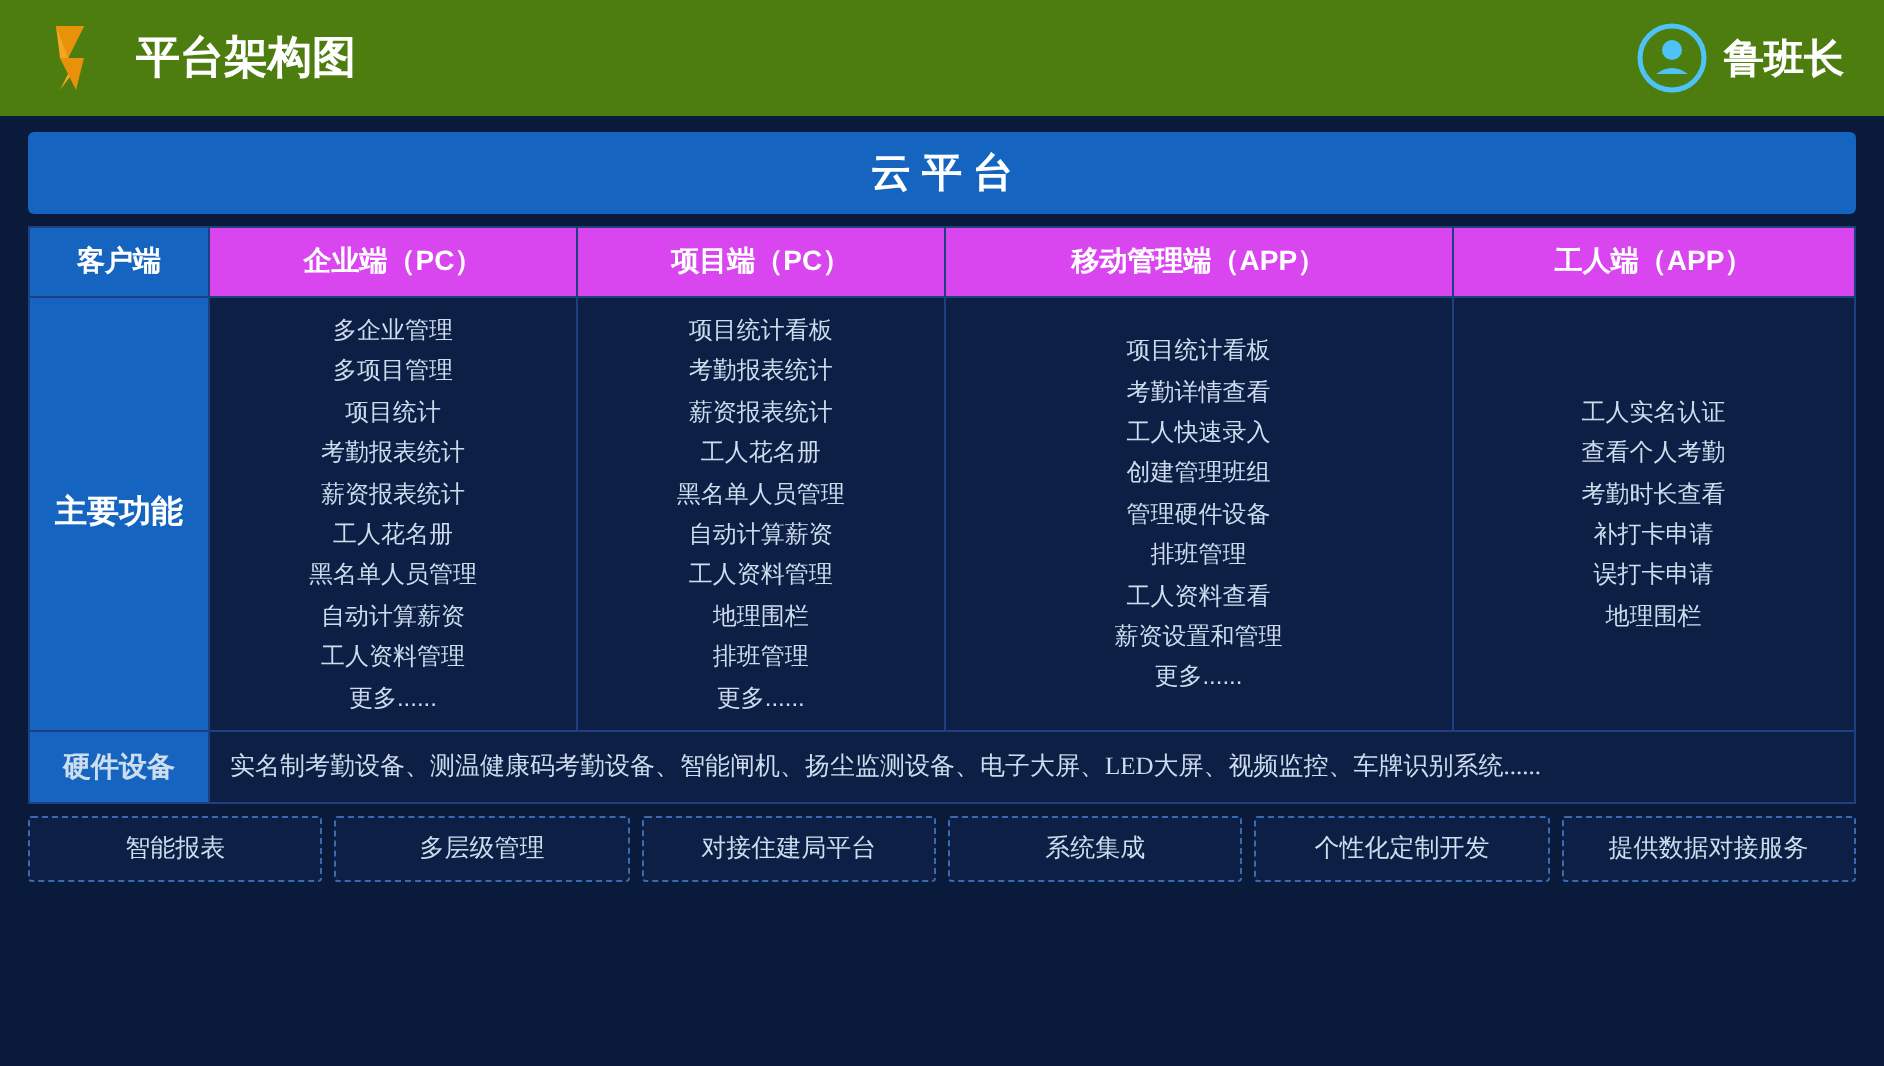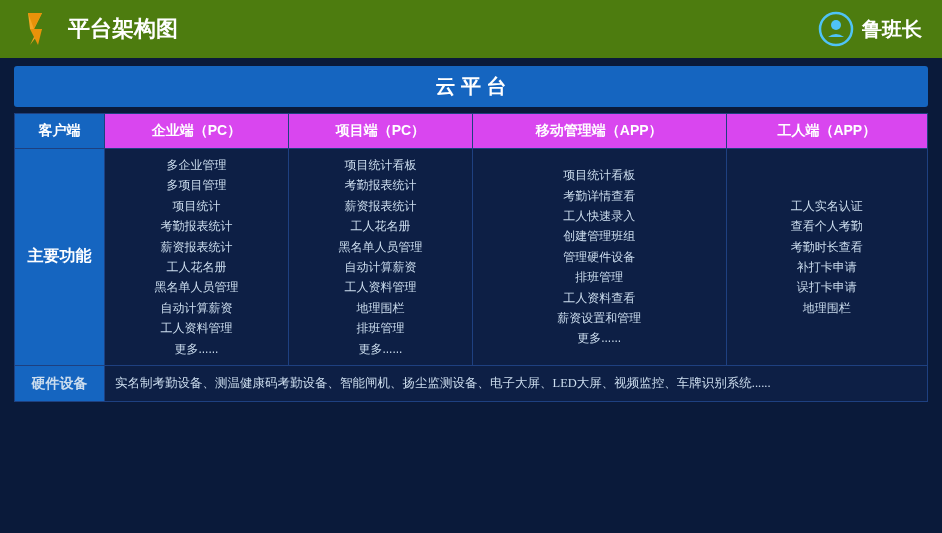--- a/index.html
+++ b/index.html
@@ -246,14 +246,22 @@
         </td>
       </tr>
 
       <tr class="hardware-row">
         <td class="row-label">硬件设备</td>
         <td colspan="4" class="feature-cell hardware-desc">实名制考勤设备、测温健康码考勤设备、智能闸机、扬尘监测设备、电子大屏、LED大屏、视频监控、车牌识别系统......</td>
       </tr>
     </tbody>
   </table>
 
+  <div class="bottom-features">
+    <div class="bottom-feature-item">智能报表</div>
+    <div class="bottom-feature-item">多层级管理</div>
+    <div class="bottom-feature-item">对接住建局平台</div>
+    <div class="bottom-feature-item">系统集成</div>
+    <div class="bottom-feature-item">个性化定制开发</div>
+    <div class="bottom-feature-item">提供数据对接服务</div>
+  </div>
 
 </div>
 
 </body></html>

